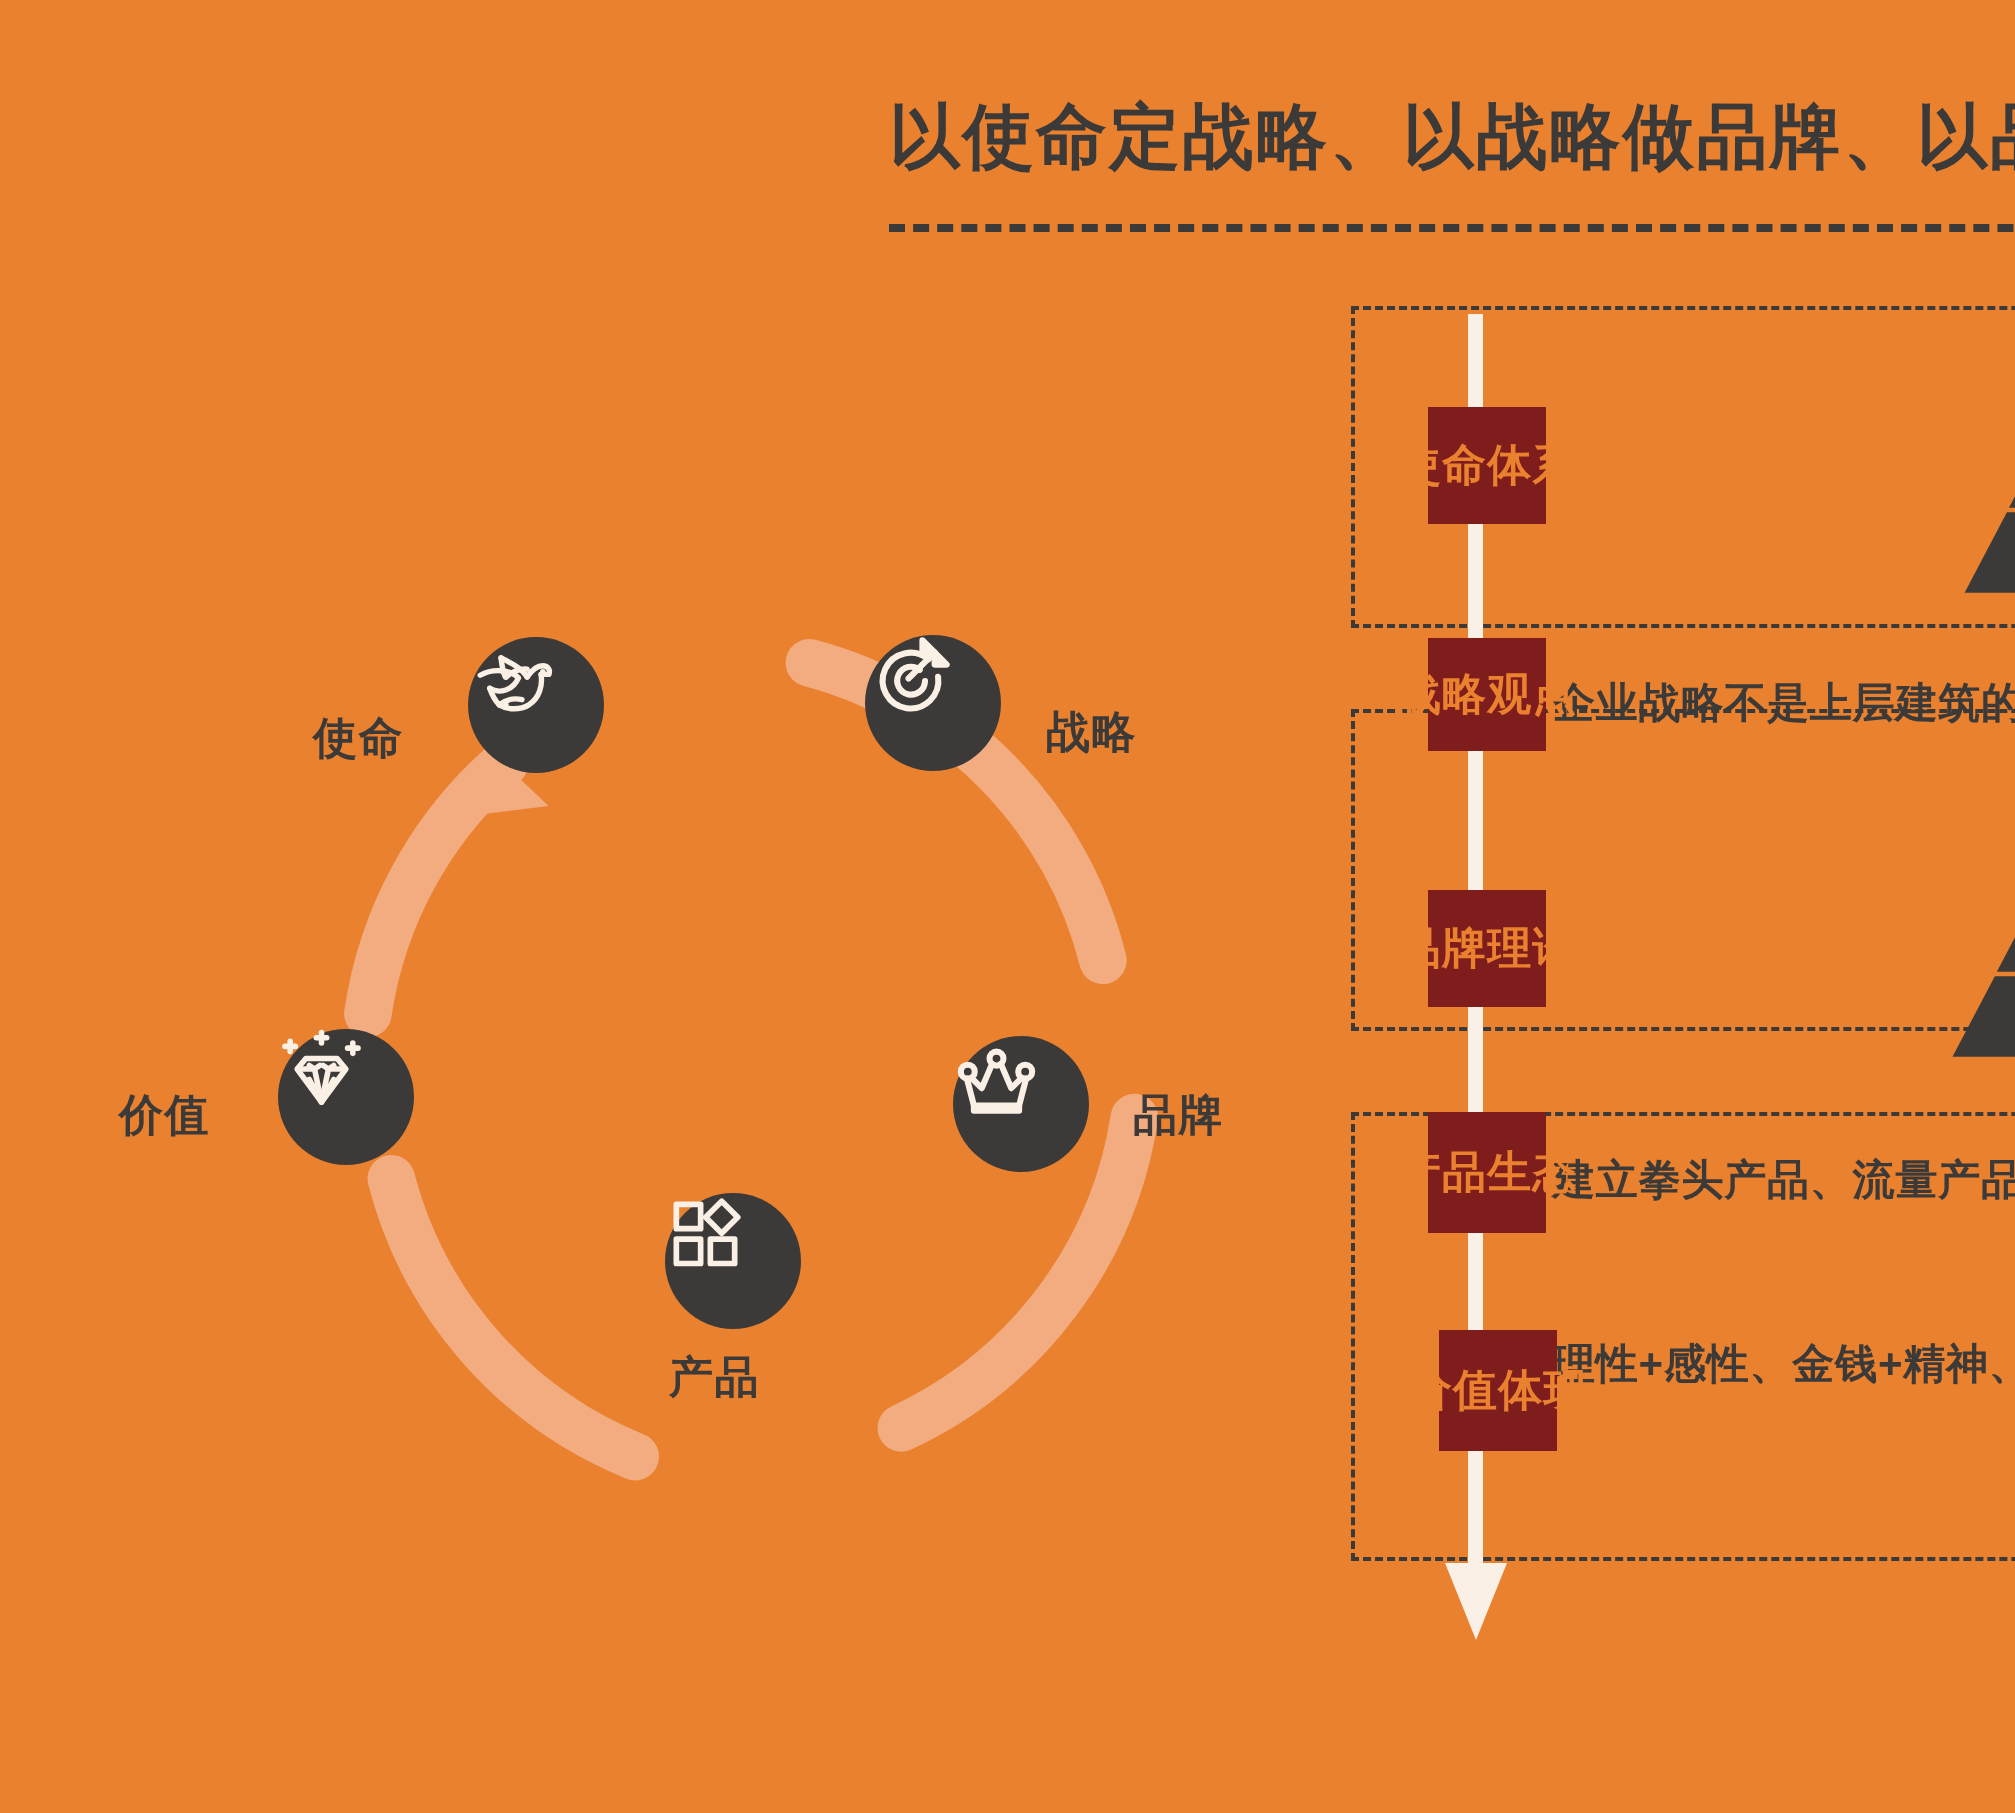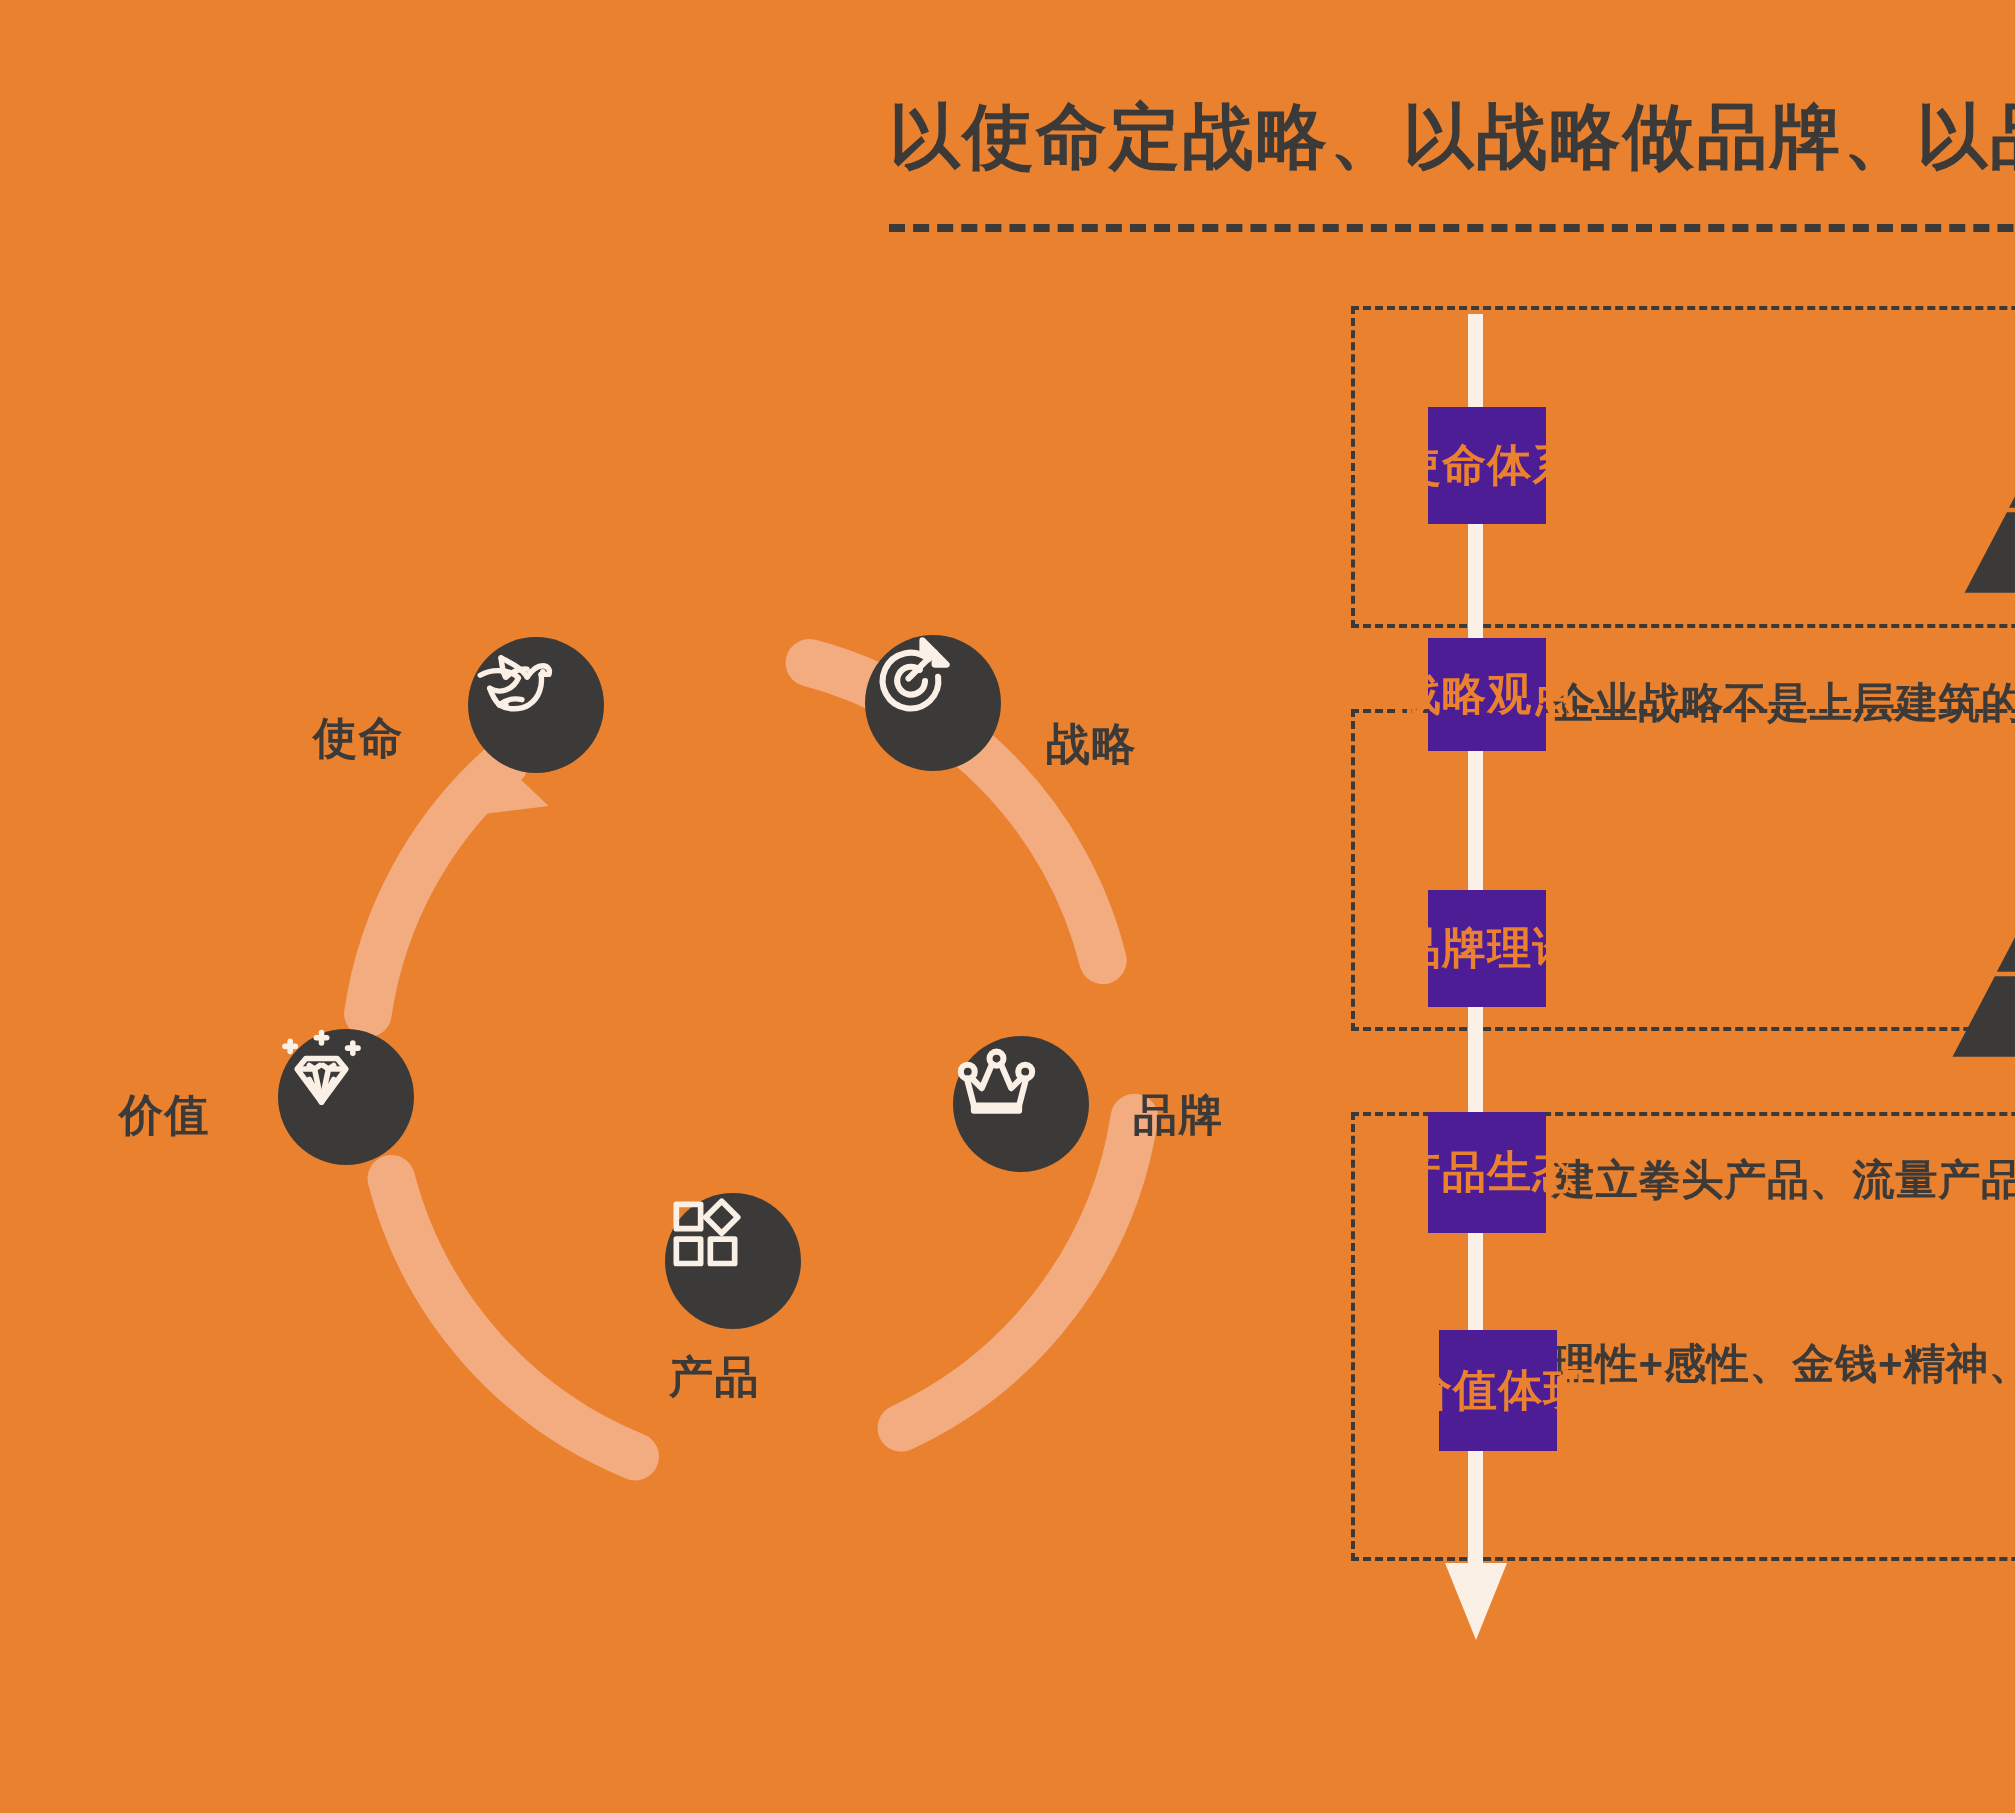--- a/index.html
+++ b/index.html
@@ -51,21 +51,21 @@
   #spine{
     position:absolute;left:117px;top:8px;width:14.5px;height:1253px;
     background:#FAF0E6;
   }
   #spine-head{
     position:absolute;left:94px;top:1257px;width:0;height:0;
     border-left:31px solid transparent;border-right:31px solid transparent;
     border-top:77px solid #FAF0E6;
   }
   .row-label{
-    position:absolute;background:#4c1d95;color:#E9812F;
+    position:absolute;background:#7f1d1d;color:#E9812F;
     font-weight:bold;font-size:44px;letter-spacing:1.2px;
     display:flex;align-items:center;justify-content:center;
     white-space:nowrap;z-index:5;padding:0 9.7px;text-align:center;
   }
   .row-text{
     position:absolute;color:#3C3A38;font-weight:bold;
     font-size:42px;line-height:1.45;letter-spacing:0.8px;white-space:nowrap;
   }
 
   
@@ -120,21 +120,21 @@
       <span>
         <svg width="87" height="87" viewBox="0 0 100 100" fill="none" stroke="#FAF0E6" stroke-width="7" stroke-linecap="round" stroke-linejoin="round">
           <path d="M73 28 A32 32 0 1 0 84 48"></path>
           <path d="M63 40 A16 16 0 1 0 69 53"></path>
           <path d="M50 50 L80 20"></path>
           <path d="M80 20 L80 34 L94 34 L80 20 Z" fill="#FAF0E6" stroke="#FAF0E6"></path>
           <path d="M66 6 L80 20 L66 20 Z" fill="#FAF0E6" stroke="#FAF0E6"></path>
         </svg>
       </span>
     </div>
-    <div class="node-label" style="left:820px;top:139px;margin-top:12px;">战略</div>
+    <div class="node-label" style="left:820px;top:139px;">战略</div>
 
     <div class="node" style="left:727px;top:472px;">
       <span>
         <svg width="87" height="87" viewBox="0 0 100 100" fill="none" stroke="#FAF0E6" stroke-width="7" stroke-linecap="round" stroke-linejoin="round">
           <circle cx="50" cy="26" r="8"></circle>
           <circle cx="17" cy="41" r="8"></circle>
           <circle cx="83" cy="41" r="8"></circle>
           <path d="M21 48 L33 60 L45 32"></path>
           <path d="M79 48 L67 60 L55 32"></path>
           <path d="M16 49 L24 80 L76 80 L84 49"></path>

